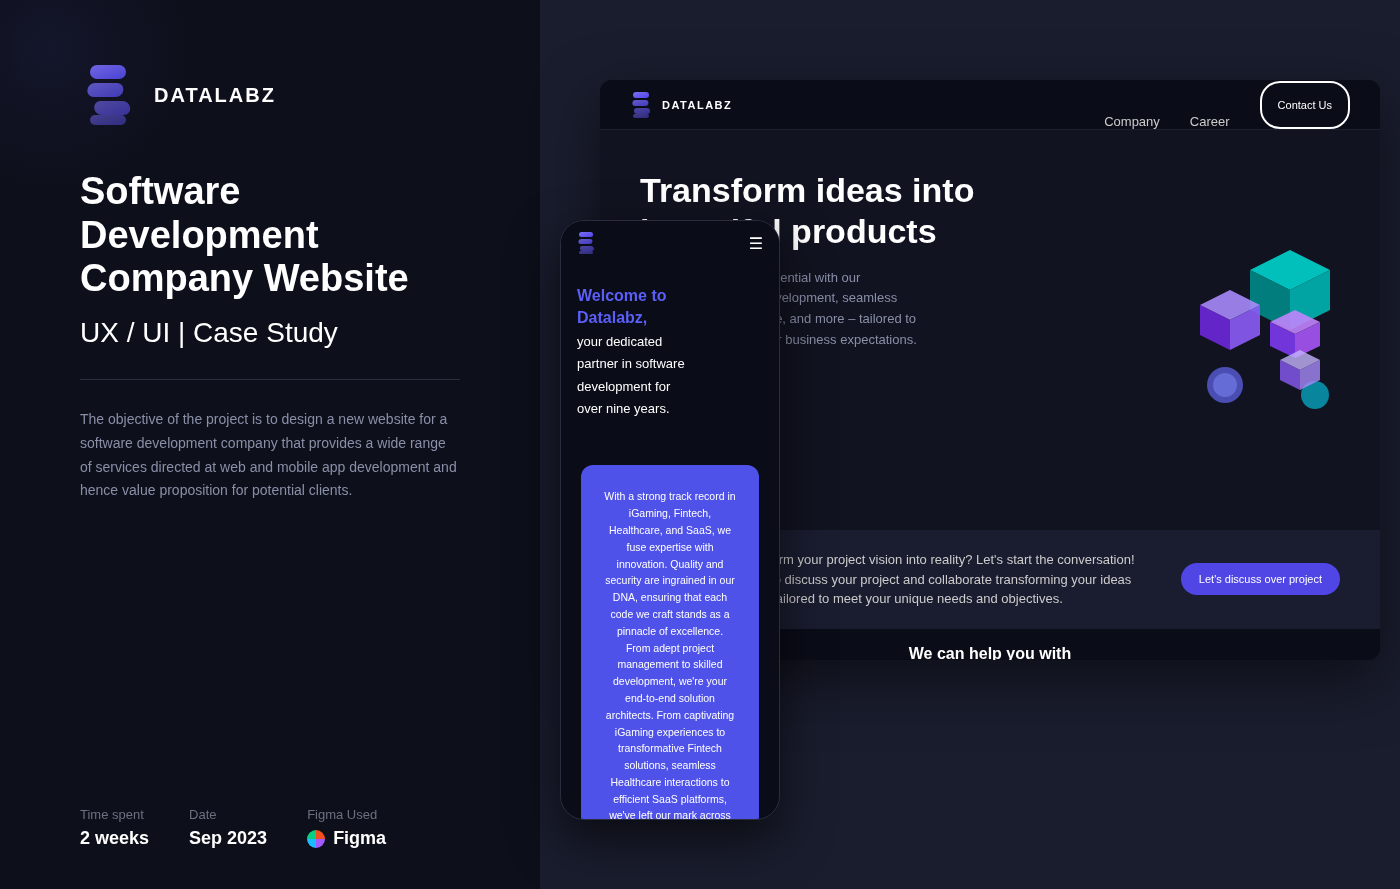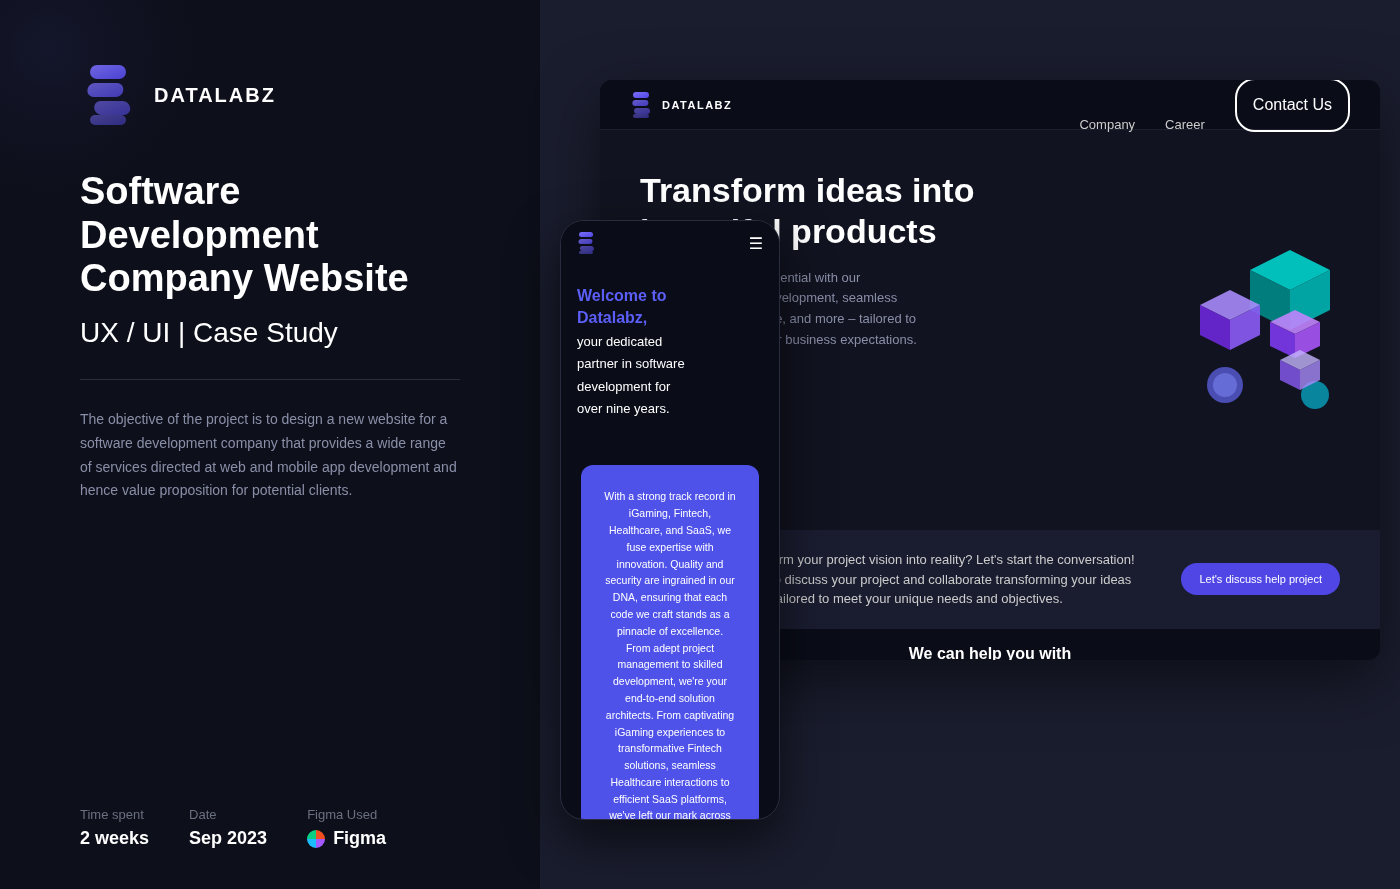--- a/index.html
+++ b/index.html
@@ -154,21 +154,21 @@
 
     .desktop-nav-item {
       color: #ccc;
       font-size: 13px;
     }
 
     .desktop-nav-btn {
       background: transparent;
       border: 2px solid #ffffff;
       color: #ffffff;
-      font-size: 16px;
+      font-size: 11px;
       padding: 16px 16px;
       border-radius: 20px;
       cursor: pointer;
     }
 
     
     .desktop-hero {
       display: flex;
       position: relative;
       height: 400px;
@@ -452,21 +452,21 @@
             <polygon points="0,10 20,0 40,10 20,20" fill="#c4b5fd" opacity="0.8"></polygon>
             <polygon points="0,10 0,30 20,40 20,20" fill="#8b5cf6" opacity="0.8"></polygon>
             <polygon points="20,20 20,40 40,30 40,10" fill="#a78bfa" opacity="0.8"></polygon>
           </g>
         </svg>
       </div>
     </div>
 
     <div class="desktop-cta-section">
       <p class="desktop-cta-text">Are you ready to transform your project vision into reality? Let's start the conversation! Our experts are ready to discuss your project and collaborate transforming your ideas into tangible solutions, tailored to meet your unique needs and objectives.</p>
-      <button class="cta-btn">Let's discuss help project</button>
+      <button class="cta-btn">Let's discuss over project</button>
     </div>
 
     <div class="desktop-services">
       <div class="services-header">
         <div style="width:70px;"></div>
         <span class="services-title">We can help you with</span>
         <div class="nav-arrows">
           <div class="nav-arrow">←</div>
           <div class="nav-arrow">→</div>
         </div>

